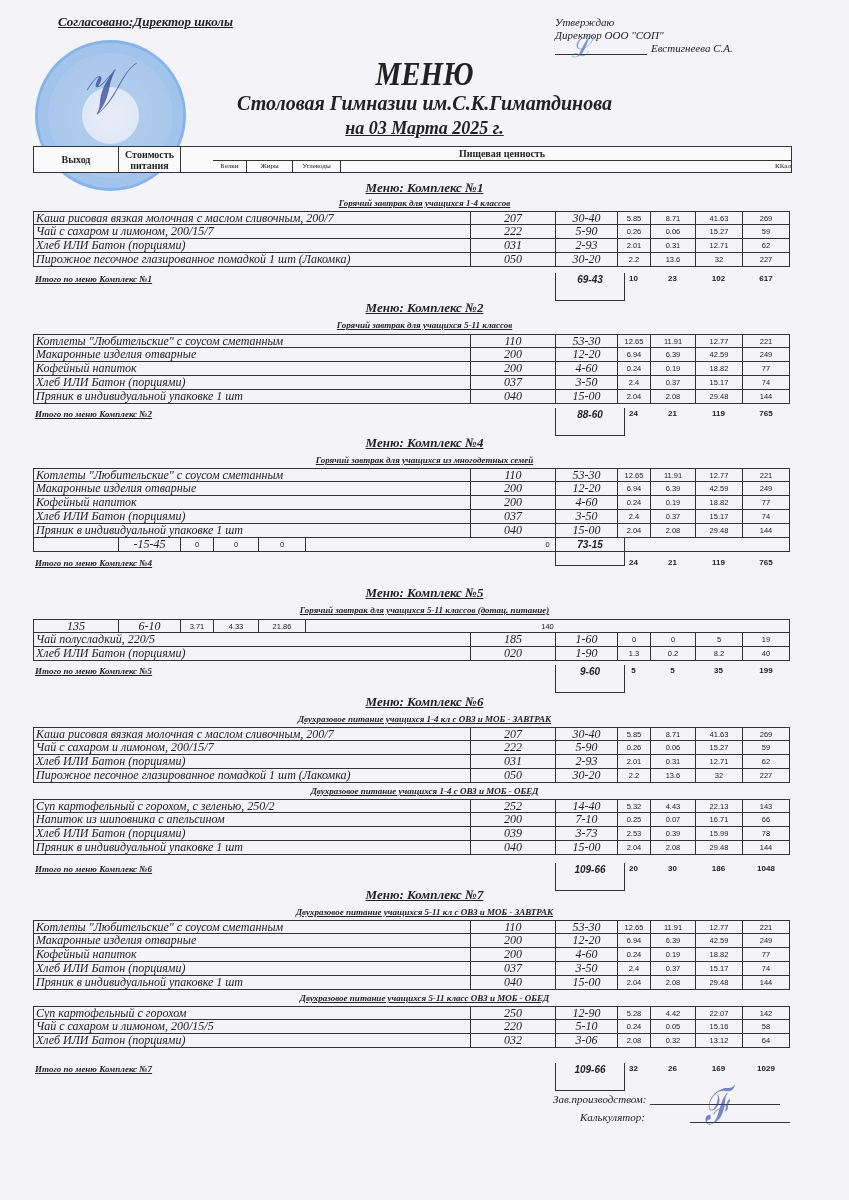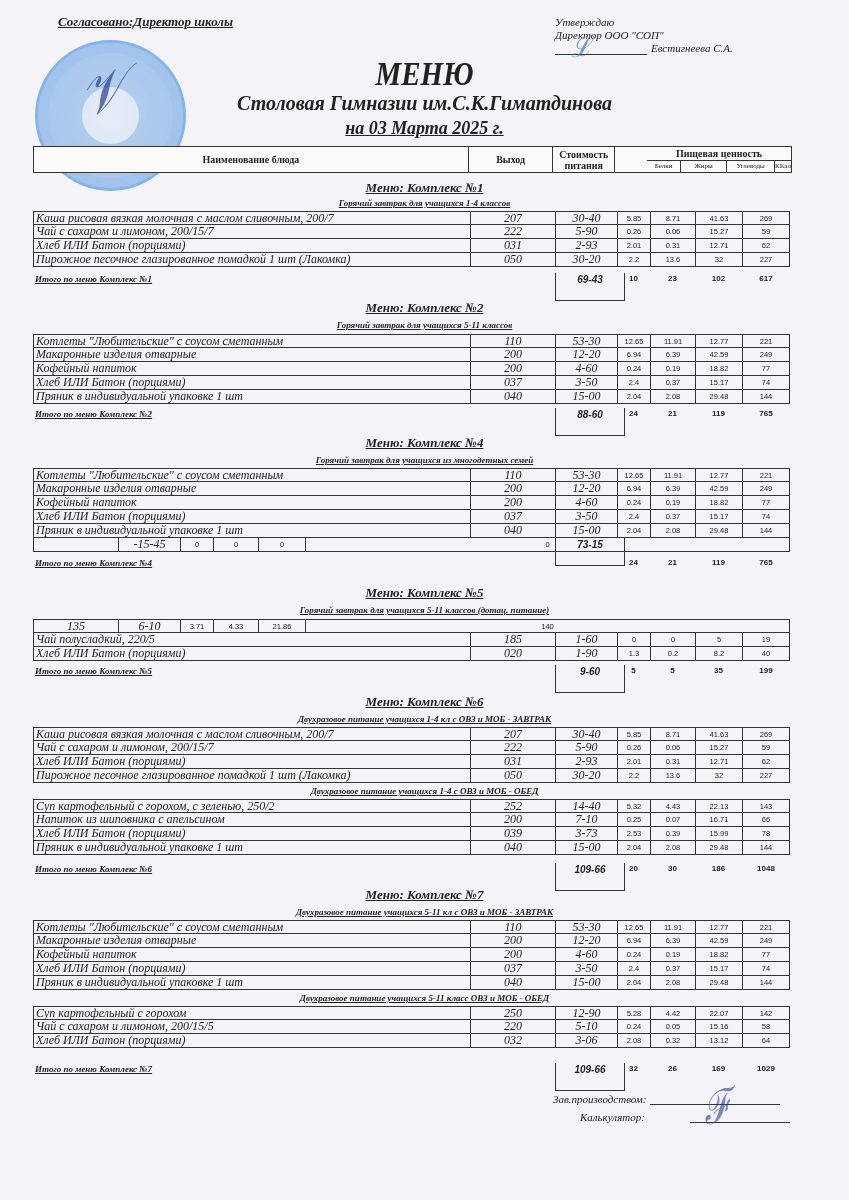--- a/index.html
+++ b/index.html
@@ -71,21 +71,20 @@
   <div>Директор ООО "СОП"</div>
   <div><span class="line"></span><span>Евстигнеева С.А.</span></div>
 </div>
 <div class="abs sign-top">ℒ</div>
 
 <div class="abs title t1">МЕНЮ</div>
 <div class="abs title t2">Столовая Гимназии им.С.К.Гиматдинова</div>
 <div class="abs title t3">на 03 Марта 2025 г.</div>
 
 <div class="abs hdr">
-  <div class="c name">Наименование блюда</div>
   <div class="c yield">Выход</div>
   <div class="c cost">
     <span>Стоимость</span>
     <span>питания</span>
   </div>
   <div class="c nut">
     <div class="top">Пищевая ценность</div>
     <div class="subs">
       <span class="w1">Белки</span>
       <span class="w2">Жиры</span>

